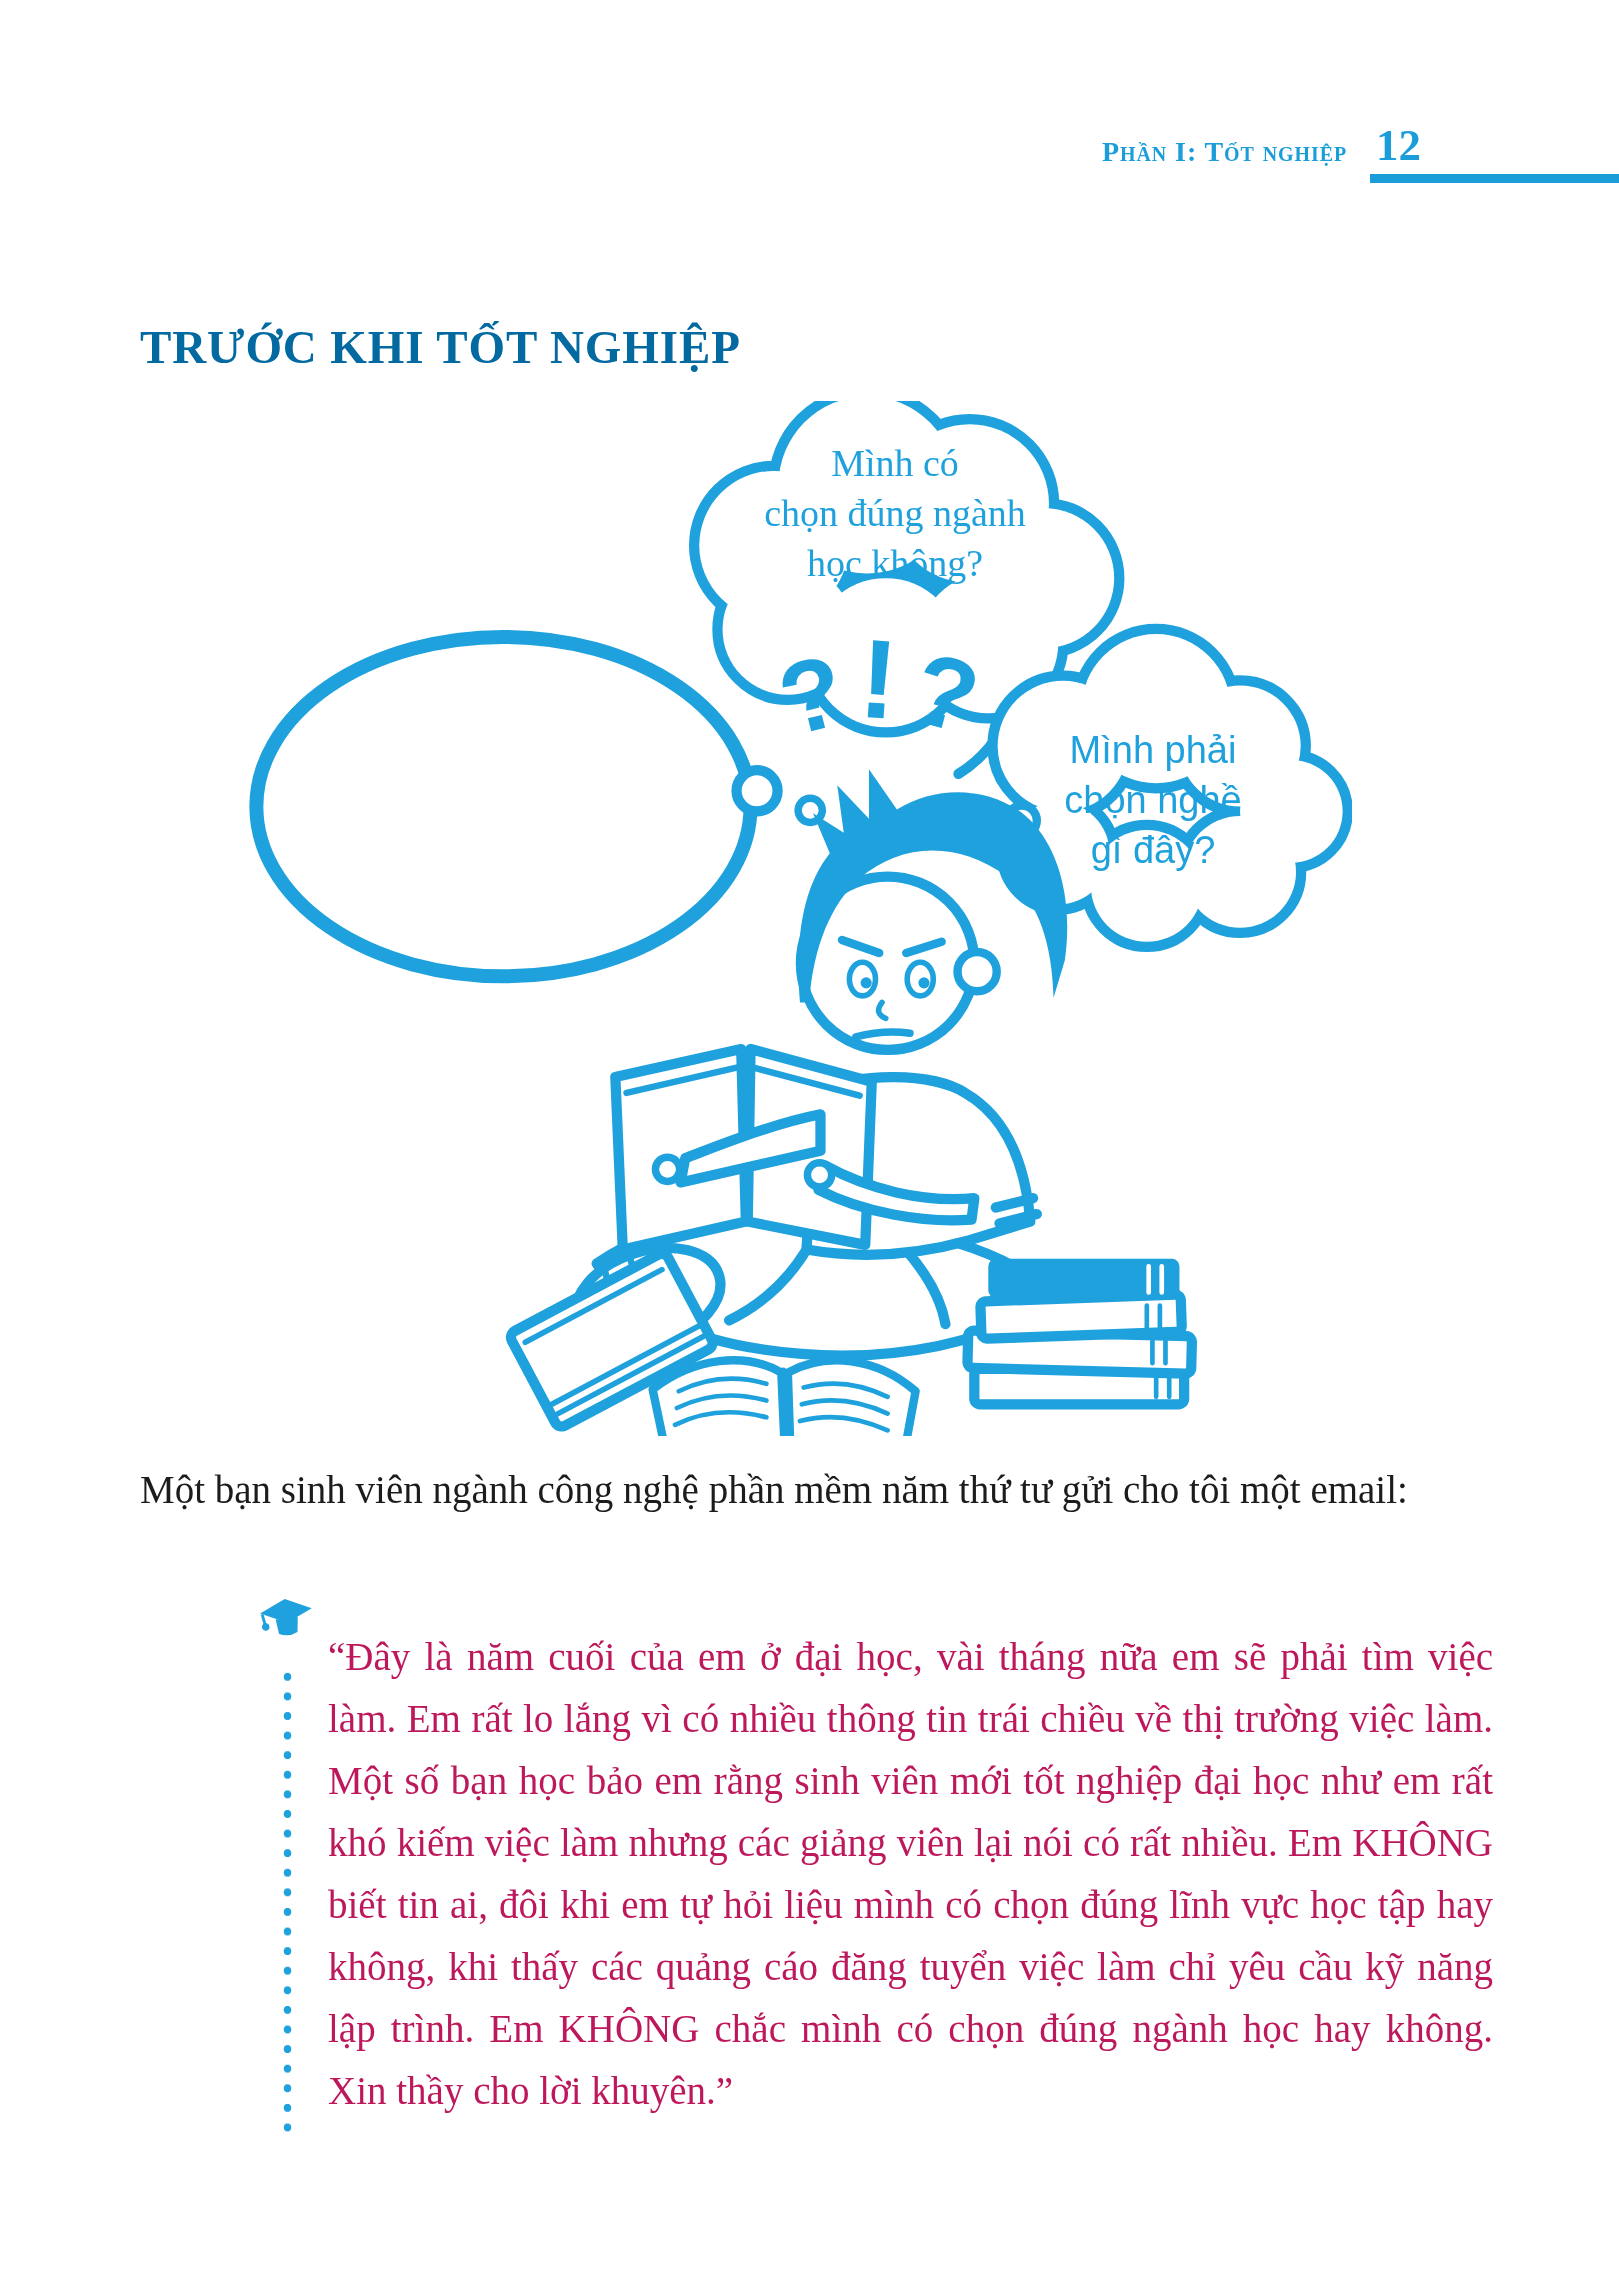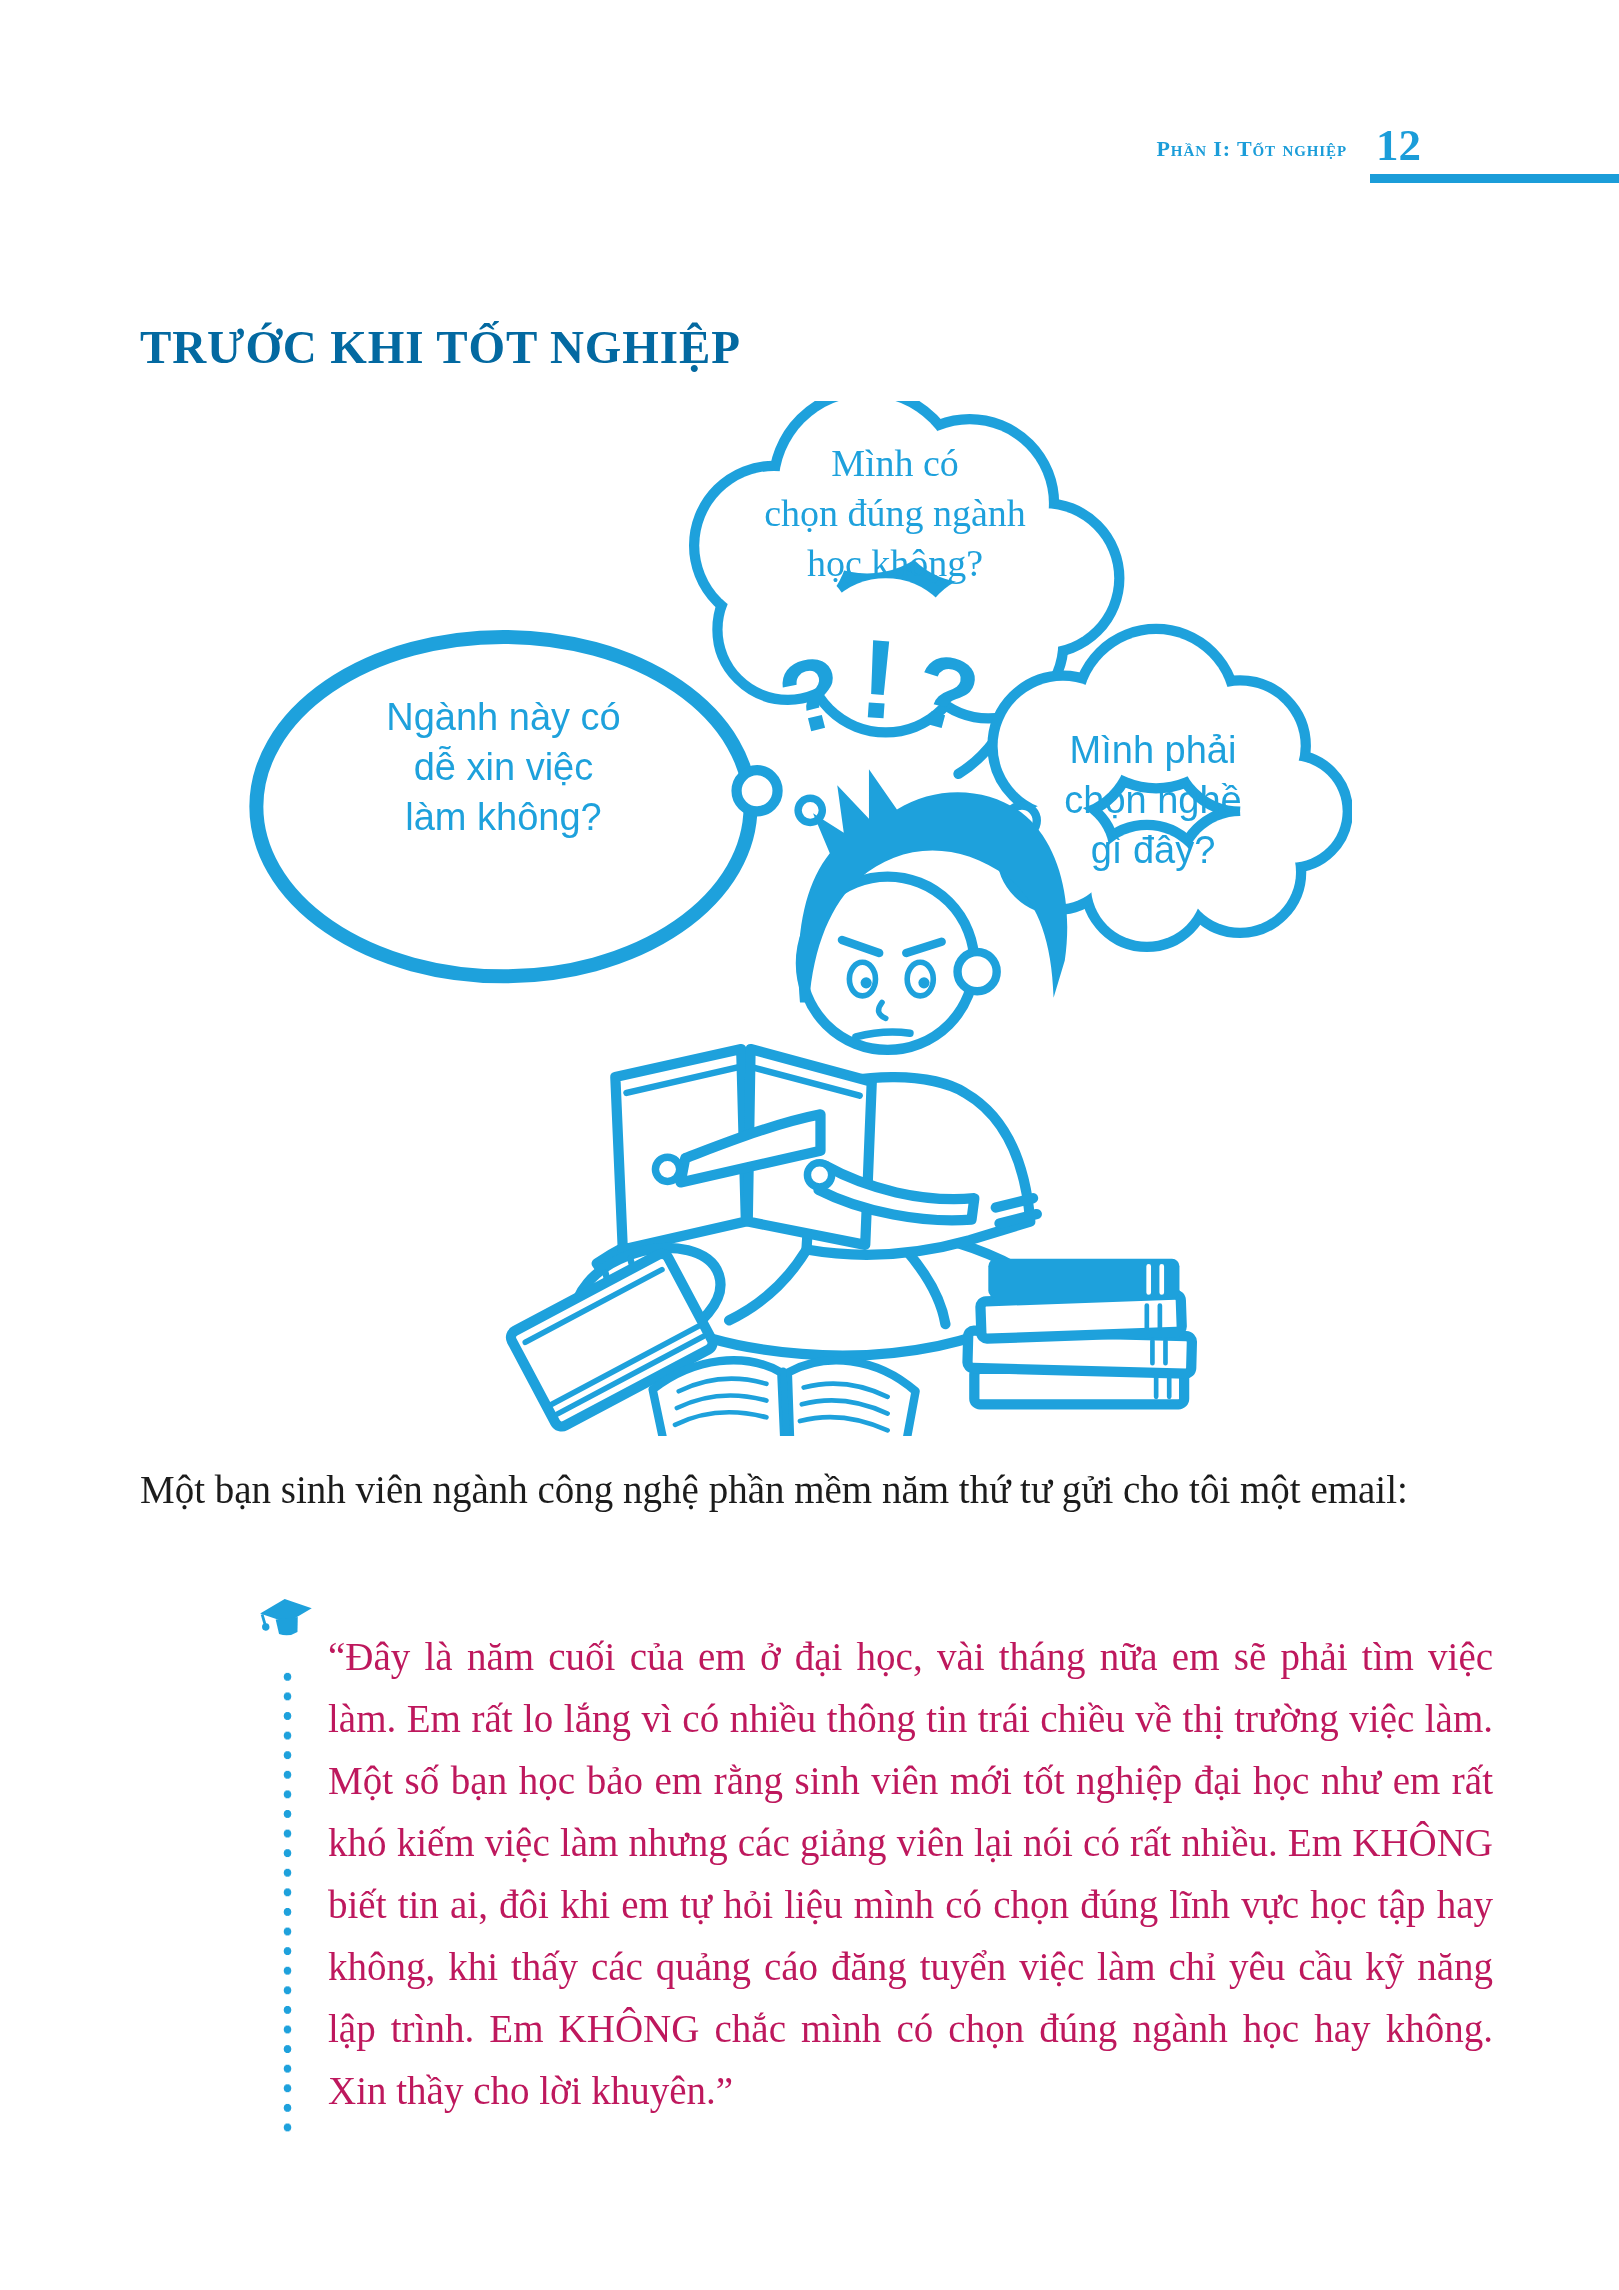--- a/index.html
+++ b/index.html
@@ -9,21 +9,21 @@
     background:#ffffff;
     overflow:hidden;
     font-family:"Liberation Serif", serif;
   }
   
   .hdr-section{
     position:absolute;left:802px;top:136px;width:545px;
     text-align:right;
     font-variant:small-caps;
     font-weight:bold;
-    font-size:22px;
+    font-size:28px;
     letter-spacing:0.9px;
     color:#1B9DD9;
   }
   .hdr-pagenum{
     position:absolute;left:1376px;top:119px;
     font-size:45px;font-weight:bold;color:#1B9DD9;
   }
   .hdr-rule{
     position:absolute;left:1370px;top:174px;width:249px;height:9.3px;
     background:#1B9DD9;
@@ -192,23 +192,20 @@
       <path class="fw" style="stroke-width:9" d="M 700,1490 C 745,1455 800,1450 838,1472 L 842,1562 C 800,1540 755,1542 716,1566 Z"></path>
       <path class="fw" style="stroke-width:9" d="M 845,1472 C 885,1450 940,1455 982,1492 L 968,1568 C 930,1545 885,1542 848,1562 Z"></path>
       <path class="ln" style="stroke-width:7" d="M 840,1470 L 845,1562"></path>
       <path class="ln" style="stroke-width:5" d="M 728,1492 q 45,-22 94,-8 M 726,1510 q 45,-22 96,-8 M 724,1528 q 45,-22 98,-8 M 862,1488 q 45,-12 90,10 M 860,1506 q 45,-12 92,10 M 858,1524 q 45,-12 94,10"></path>
     </g>
   </svg>
 
   <div class="bubble-text bt-top">Mình có
 chọn đúng ngành
 học không?</div>
-  <div class="bubble-text bt-left">Ngành này có
-dễ xin việc
-làm không?</div>
   <div class="bubble-text bt-right">Mình phải
 chọn nghề
 gì đây?</div>
 
   <span class="sym sym-q1">?</span>
   <span class="sym sym-bang">!</span>
   <span class="sym sym-q2">?</span>
 
   <p class="intro">Một bạn sinh viên ngành công nghệ phần mềm năm thứ tư gửi cho tôi một email:</p>
 

